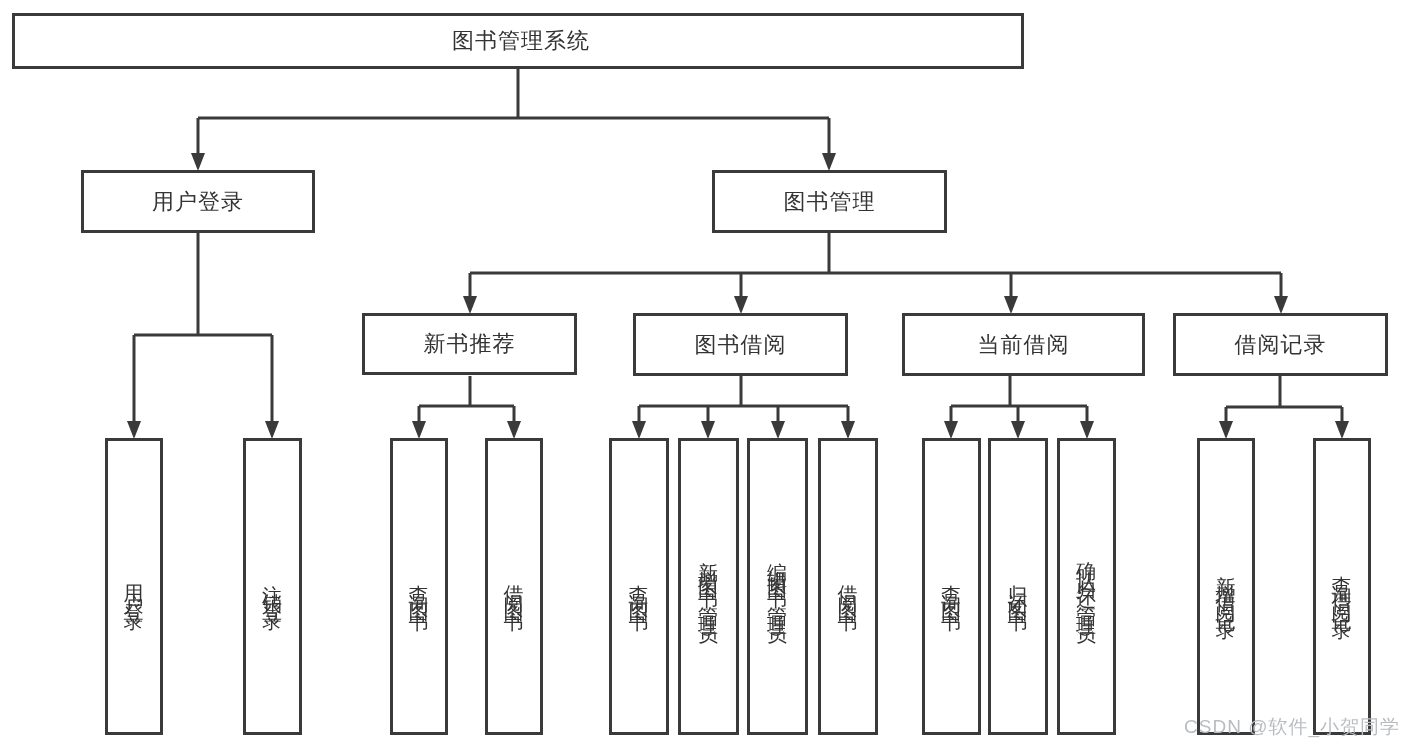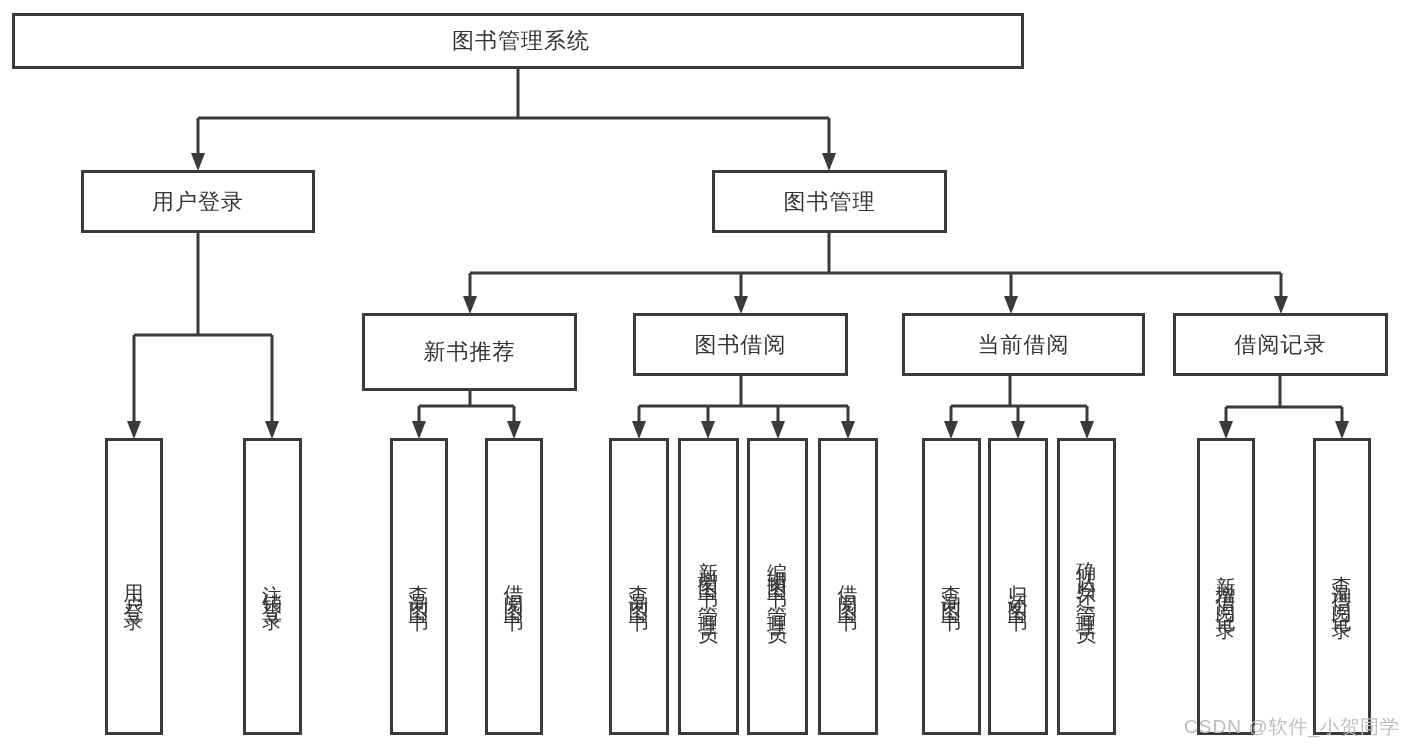--- a/index.html
+++ b/index.html
@@ -120,21 +120,21 @@
     <span>图书管理系统</span>
   </div>
 
   <div class="node h" style="left:81px; top:170px; width:234px; height:63px;">
     <span>用户登录</span>
   </div>
   <div class="node h" style="left:712px; top:170px; width:235px; height:63px;">
     <span>图书管理</span>
   </div>
 
-  <div class="node h" style="left:362px; top:313px; width:215px; height:78px;font-family:Liberation Mono, monospace;">
+  <div class="node h" style="left:362px; top:313px; width:215px; height:62px;font-family:Liberation Mono, monospace;">
     <span>新书推荐</span>
   </div>
   <div class="node h" style="left:633px; top:313px; width:215px; height:63px;">
     <span>图书借阅</span>
   </div>
   <div class="node h" style="left:902px; top:313px; width:243px; height:63px;">
     <span>当前借阅</span>
   </div>
   <div class="node h" style="left:1173px; top:313px; width:215px; height:63px;">
     <span>借阅记录</span>

